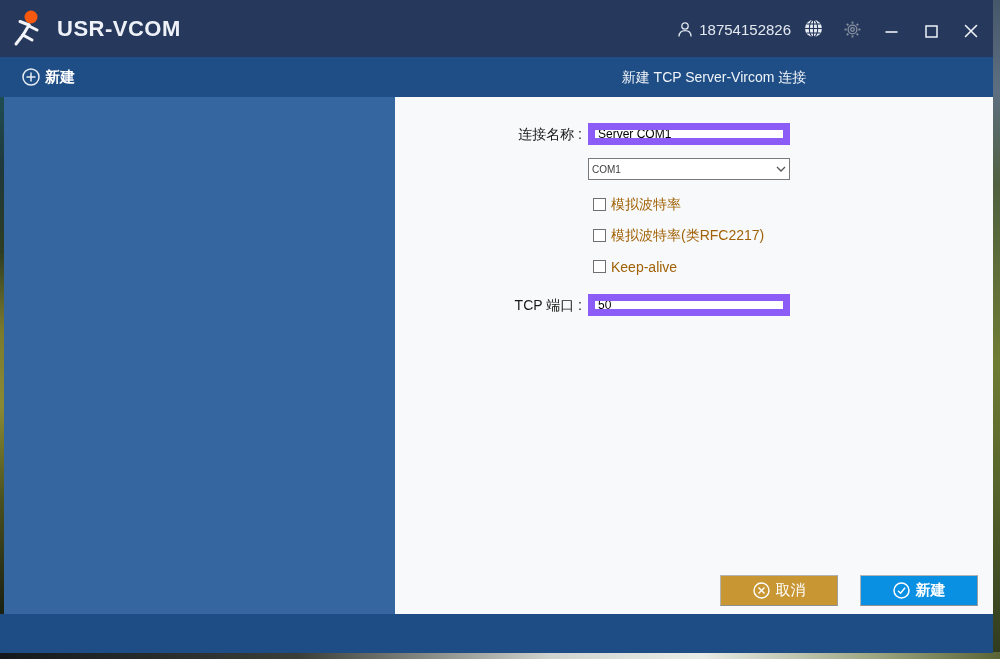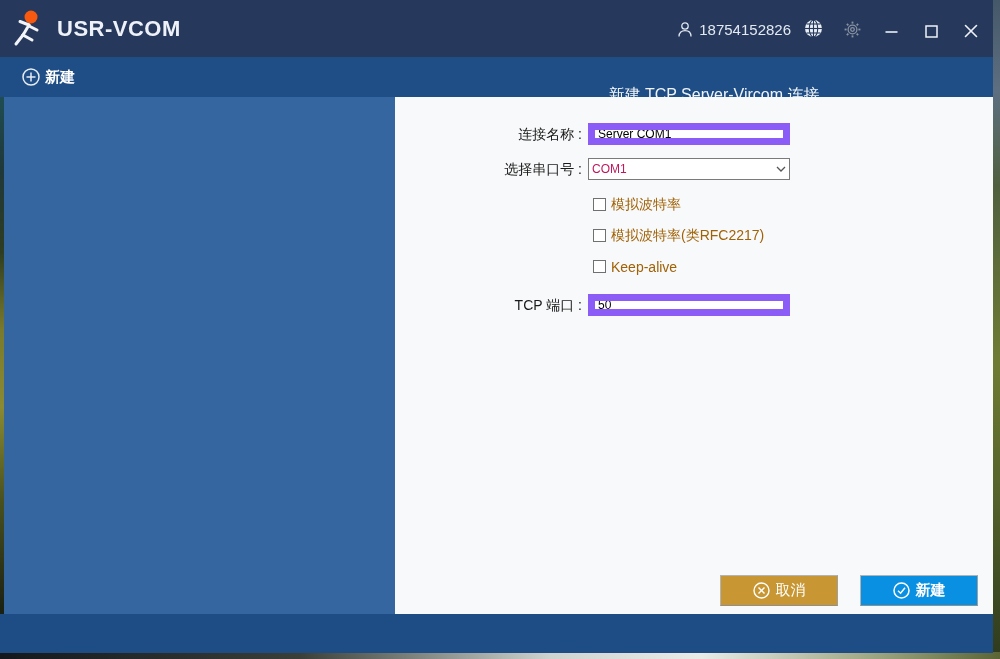--- a/index.html
+++ b/index.html
@@ -35,21 +35,21 @@
   
   .toolbar{
     height:40px;flex:0 0 40px;background:#1f4e87;position:relative;
     display:flex;align-items:center;
   }
   .new-conn{display:flex;align-items:center;margin-left:22px;cursor:pointer;}
   .new-conn svg{flex:0 0 18px;}
   .new-conn .lbl{color:#ffffff;font-size:15px;font-weight:bold;margin-left:5px;}
   .panel-title{
     position:absolute;left:395px;top:0;width:598px;height:40px;line-height:40px;
-    text-align:center;color:#f0f4f8;font-size:16px;box-sizing:border-box;padding-left:40px;margin-top:18px;
+    text-align:center;color:#f0f4f8;font-size:14px;box-sizing:border-box;padding-left:40px;
   }
   
   .content{flex:1 1 auto;display:flex;position:relative;}
   .sidebar{width:395px;flex:0 0 395px;background:#35669f;}
   .left-wallpaper{
     position:absolute;left:0;top:0;width:4px;height:100%;z-index:3;
     background:linear-gradient(180deg,#1f4d52 0%,#20383a 14%,#2e3d22 30%,#7a7a2e 45%,#8a8a34 60%,#4a511f 78%,#1a2012 100%);
   }
   .panel{flex:1 1 auto;position:relative;background:#f8f9fa;}
   .frm-label{
@@ -60,21 +60,21 @@
     position:absolute;left:193px;width:202px;height:22px;box-sizing:border-box;
     border:7px solid #8b5cf6;background:#ffffff;font-size:12px;
     font-family:"Liberation Sans","DejaVu Sans",sans-serif;
     padding:0 3px;outline:none;color:#000;
   }
   .selectbox{
     position:absolute;left:193px;top:61px;width:202px;height:22px;box-sizing:border-box;
     border:1px solid #7a7a7a;background:#ffffff;cursor:pointer;
     display:flex;align-items:center;padding:0 3px;
   }
-  .selectbox .val{font-size:12px;color:#be185d;flex:1;}
+  .selectbox .val{font-size:10px;color:#404040;flex:1;}
   .cb-row{position:absolute;left:198px;height:15px;display:flex;align-items:center;cursor:pointer;}
   .cb-box{
     width:13px;height:13px;box-sizing:border-box;border:1px solid #707070;
     background:#ffffff;flex:0 0 13px;
   }
   .cb-row .cb-lbl{font-size:14px;color:#a16207;margin-left:5px;}
   .btn{
     position:absolute;top:478px;width:118px;height:31px;box-sizing:border-box;
     border:1px solid #b3b3b3;border-bottom-color:#8f8f8f;border-right-color:#9f9f9f;
     display:flex;align-items:center;justify-content:center;cursor:pointer;color:#ffffff;
@@ -183,21 +183,20 @@
 
   <div class="content">
     <div class="left-wallpaper"></div>
     <div class="sidebar"></div>
 
     <div class="panel">
 
       <div class="frm-label" style="top:26px;">连接名称 :</div>
       <input class="frm-input" style="top: 26px;" type="text" value="Server COM1">
 
-      <div class="frm-label" style="top:61px;">选择串口号 :</div>
       <div class="selectbox">
         <span class="val">COM1</span>
         <svg width="10" height="6" viewBox="0 0 10 6">
           <polyline points="1,1 5,5 9,1" fill="none" stroke="#555555" stroke-width="1.3"></polyline>
         </svg>
       </div>
 
       <div class="cb-row" style="top:100px;">
         <span class="cb-box"></span>
         <span class="cb-lbl">模拟波特率</span>

